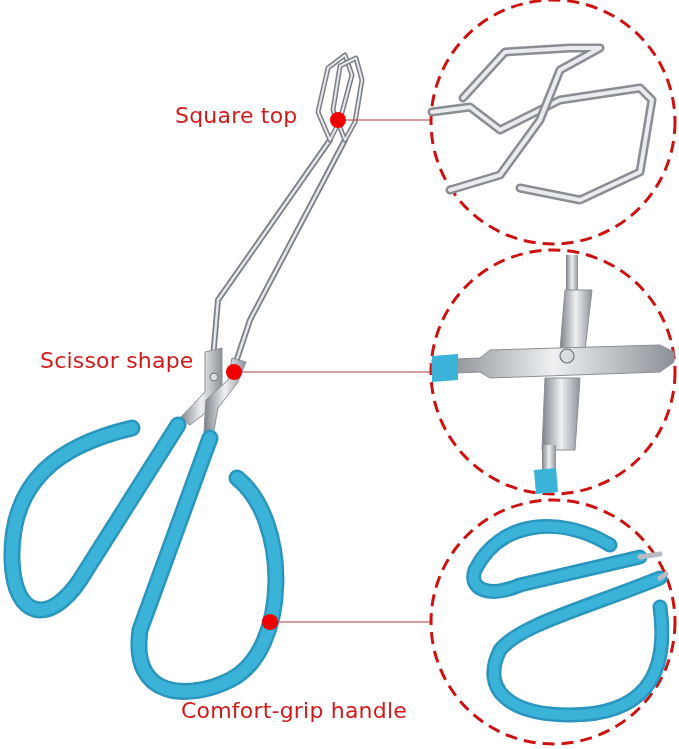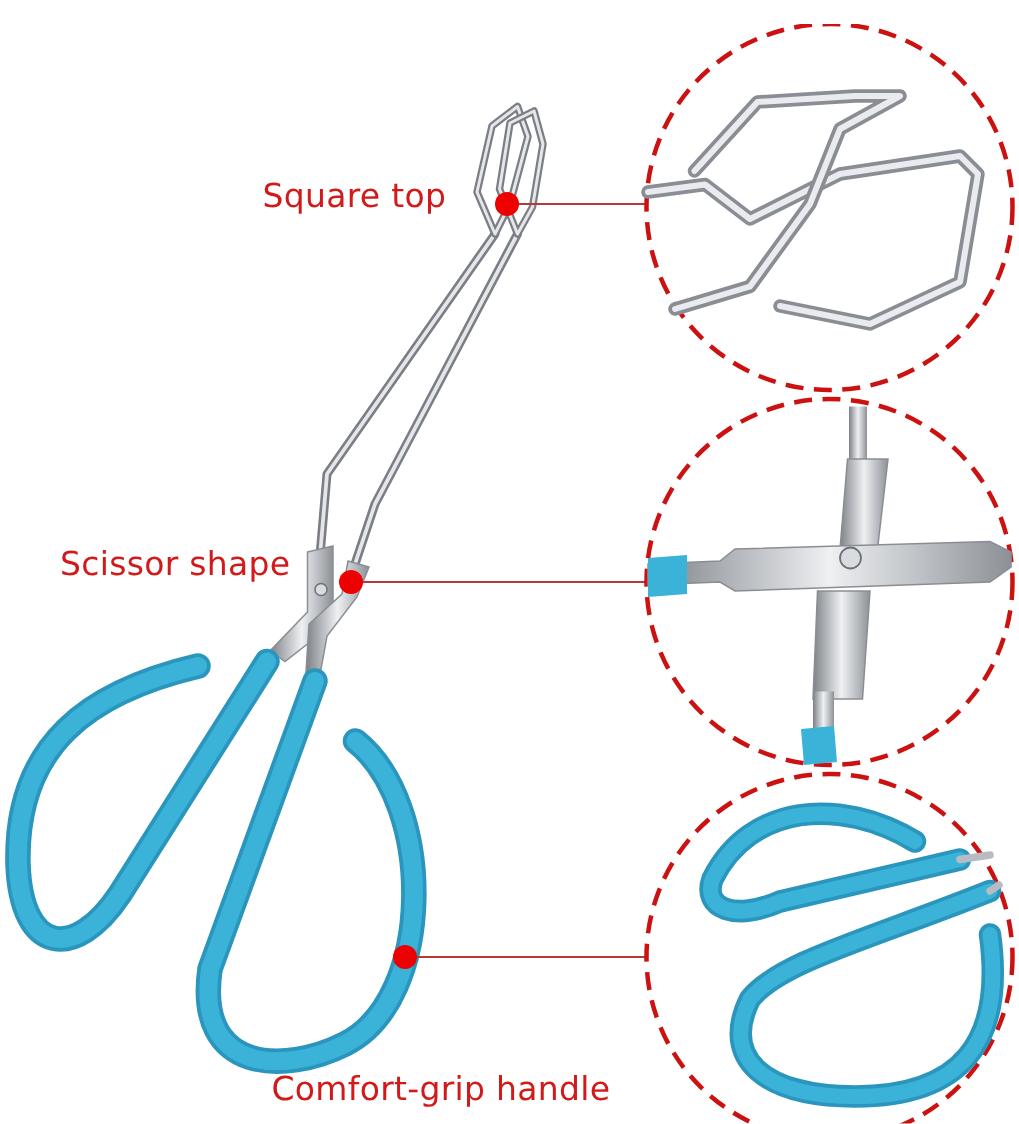--- a/index.html
+++ b/index.html
@@ -1,18 +1,18 @@
 <!DOCTYPE html>
 <html><head>
 <meta charset="utf-8">
 <style>
   html, body { margin: 0; padding: 0; background: #ffffff; }
   body { width: 679px; height: 749px; position: relative; overflow: hidden;
          font-family: "DejaVu Sans", sans-serif; }
-  .canvas { position: absolute; left: 0; top: 16px; width: 679px; height: 550px; text-align: right; }
+  .canvas { position: absolute; left: 0; top: 0; width: 679px; height: 550px; text-align: right; }
   .label { position: absolute; color: #d21a1a; font-size: 22px; letter-spacing: 0.2px;
            white-space: nowrap; line-height: 1; }
   svg { position: absolute; left: 0; top: 0; }
 </style>
 </head>
 <body>
 
 <div class="canvas">
 
   <svg width="679" height="749" viewBox="0 0 679 749">

